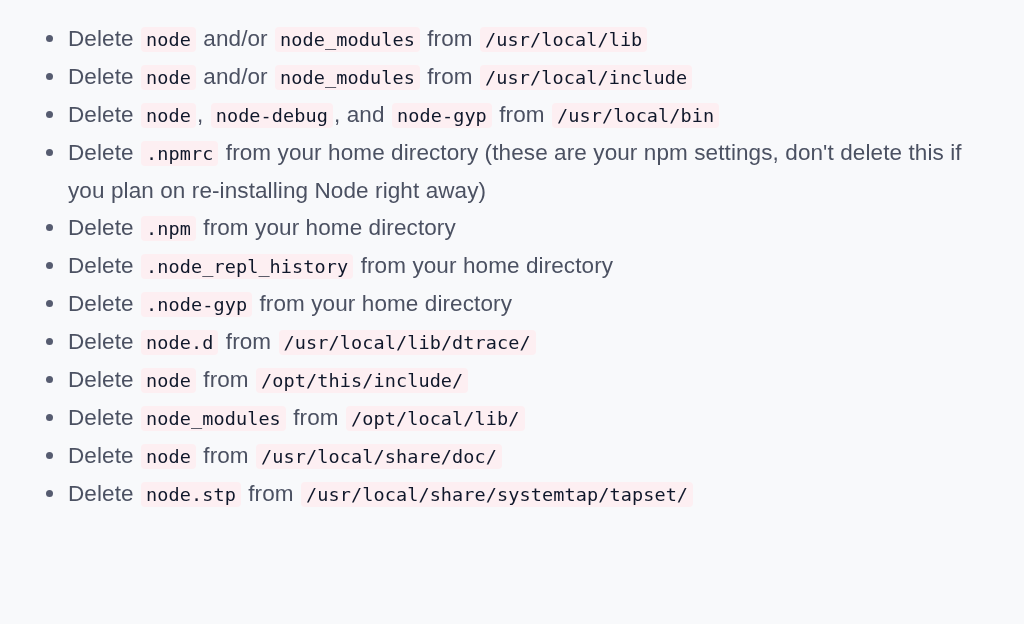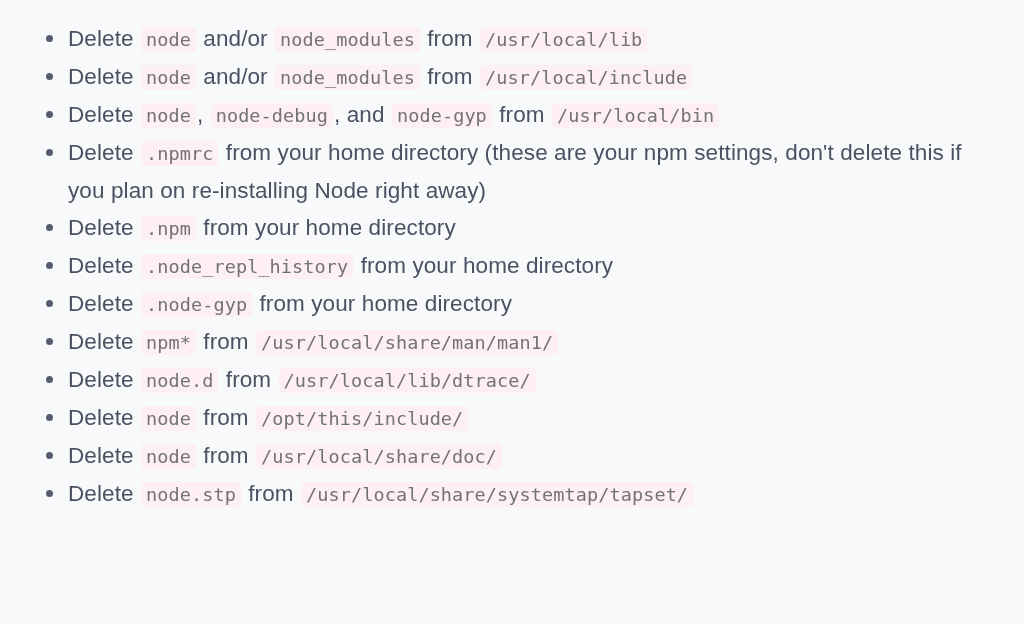--- a/index.html
+++ b/index.html
@@ -46,21 +46,21 @@
     top: 15px;
     width: 7px;
     height: 7px;
     border-radius: 50%;
     background: #565c70;
   }
 
   code.tok {
     font-family: "DejaVu Sans Mono", "Liberation Mono", monospace;
     font-size: 18.5px;
-    color: #737373;
+    color: #0f172a;
     background: #fdeff2;
     border-radius: 4px;
     padding: 2px 5px;
     margin: 0 1px;
     white-space: pre;
   }
 
   .txt {
     white-space: pre-wrap;
   }
@@ -70,19 +70,19 @@
 
 <div class="doc">
   <ul class="steps">
       <li><span class="bullet"></span><span class="txt">Delete </span><code class="tok">node</code><span class="txt"> and/or </span><code class="tok">node_modules</code><span class="txt"> from </span><code class="tok">/usr/local/lib</code></li>
       <li><span class="bullet"></span><span class="txt">Delete </span><code class="tok">node</code><span class="txt"> and/or </span><code class="tok">node_modules</code><span class="txt"> from </span><code class="tok">/usr/local/include</code></li>
       <li><span class="bullet"></span><span class="txt">Delete </span><code class="tok">node</code><span class="txt">, </span><code class="tok">node-debug</code><span class="txt">, and </span><code class="tok">node-gyp</code><span class="txt"> from </span><code class="tok">/usr/local/bin</code></li>
       <li><span class="bullet"></span><span class="txt">Delete </span><code class="tok">.npmrc</code><span class="txt"> from your home directory (these are your npm settings, don't delete this if you plan on re-installing Node right away)</span></li>
       <li><span class="bullet"></span><span class="txt">Delete </span><code class="tok">.npm</code><span class="txt"> from your home directory</span></li>
       <li><span class="bullet"></span><span class="txt">Delete </span><code class="tok">.node_repl_history</code><span class="txt"> from your home directory</span></li>
       <li><span class="bullet"></span><span class="txt">Delete </span><code class="tok">.node-gyp</code><span class="txt"> from your home directory</span></li>
-      <li><span class="bullet"></span><span class="txt">Delete </span><code class="tok">npm*</code><span class="txt"> from </span><code class="tok">/usr/local/share/man/man1/</code></li>
       <li><span class="bullet"></span><span class="txt">Delete </span><code class="tok">node.d</code><span class="txt"> from </span><code class="tok">/usr/local/lib/dtrace/</code></li>
       <li><span class="bullet"></span><span class="txt">Delete </span><code class="tok">node</code><span class="txt"> from </span><code class="tok">/opt/this/include/</code></li>
+      <li><span class="bullet"></span><span class="txt">Delete </span><code class="tok">node_modules</code><span class="txt"> from </span><code class="tok">/opt/local/lib/</code></li>
       <li><span class="bullet"></span><span class="txt">Delete </span><code class="tok">node</code><span class="txt"> from </span><code class="tok">/usr/local/share/doc/</code></li>
       <li><span class="bullet"></span><span class="txt">Delete </span><code class="tok">node.stp</code><span class="txt"> from </span><code class="tok">/usr/local/share/systemtap/tapset/</code></li>
     </ul>
 </div>
 
 </body></html>

